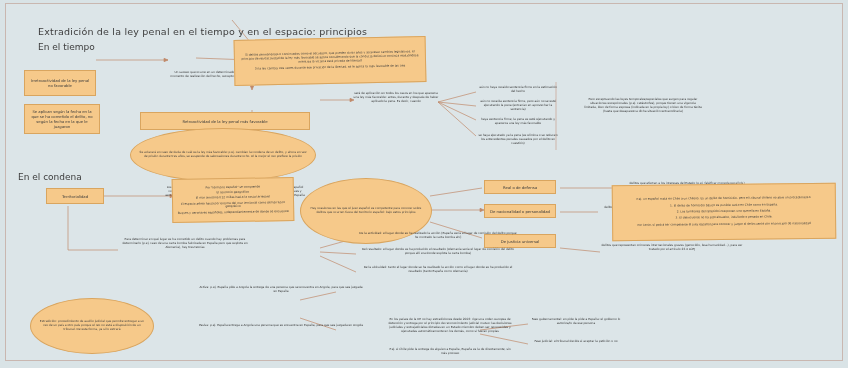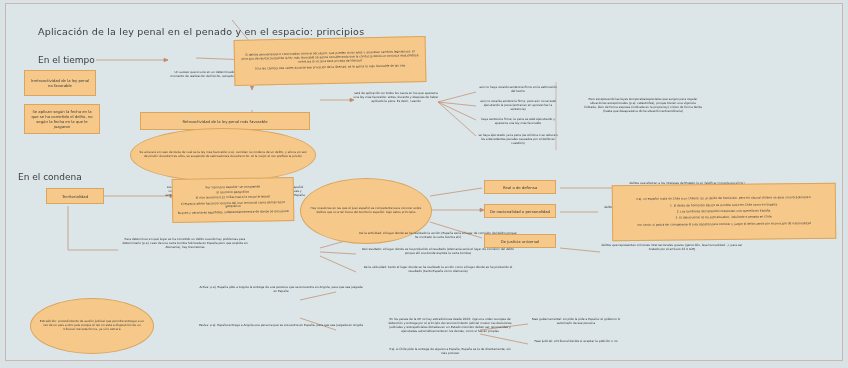--- a/index.html
+++ b/index.html
@@ -85,23 +85,23 @@
       <line x1="320" y1="248" x2="356" y2="238"></line>
       <line x1="320" y1="252" x2="356" y2="254"></line>
       <line x1="320" y1="256" x2="356" y2="272"></line>
       <line x1="300" y1="300" x2="336" y2="292"></line>
       <line x1="300" y1="318" x2="336" y2="330"></line>
       <line x1="480" y1="330" x2="528" y2="324"></line>
       <line x1="480" y1="334" x2="528" y2="344"></line>
     </g>
   </svg>
 
-  <div class="node title" style="left:38px;top:26px;">Aplicación de la ley penal en el penado y en el espacio: principios</div>
+  <div class="node title" style="left:38px;top:26px;">Extradición de la ley penal en el tiempo y en el espacio: principios</div>
 
-  <div class="node section" style="left:38px;top:55px;">En el tiempo</div>
+  <div class="node section" style="left:38px;top:42px;">En el tiempo</div>
 
   <div class="node box lbl" style="left:24px;top:70px;width:72px;height:26px;">Irretroactividad de la ley penal no favorable</div>
 
   <div class="node plain" style="left:168px;top:71px;width:166px;">Un suceso que ocurre en un determinado momento solo podrá ser regulado por la ley penal que rija en el momento de realización del hecho, excepto en los casos en los que la ley posterior a dicha realización sea más favorable</div>
 
   <div class="node box lbl" style="left:24px;top:104px;width:76px;height:30px;">Se aplican según la fecha en la que se ha cometido el delito, no según la fecha en la que le juzgaron</div>
 
   <div class="node box lbl" style="left:140px;top:112px;width:170px;height:18px;">Retroactividad de la ley penal más favorable</div>
 
   <div class="node ellipse" style="left:130px;top:128px;width:186px;height:54px;">Se aclarará en caso de duda de cuál es la ley más favorable: p.ej. cambian la condena de un delito, y ahora en vez de prisión durante tres años, se suspende de sabroasiones durante ocho. Al la mejor el reo prefiere la prisión</div>

